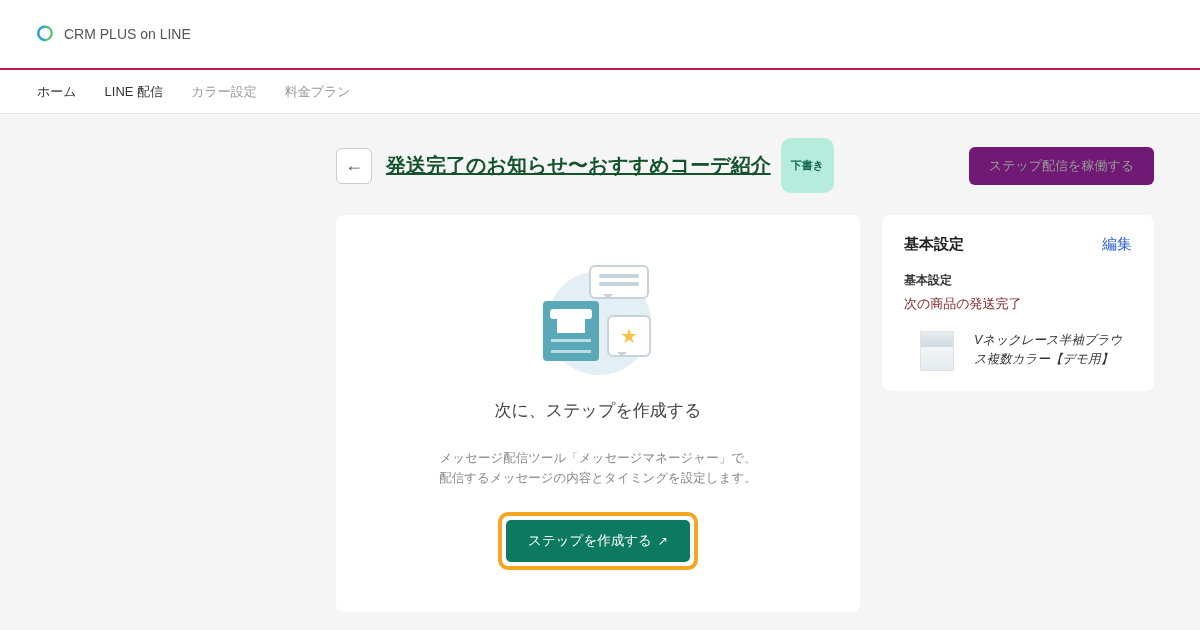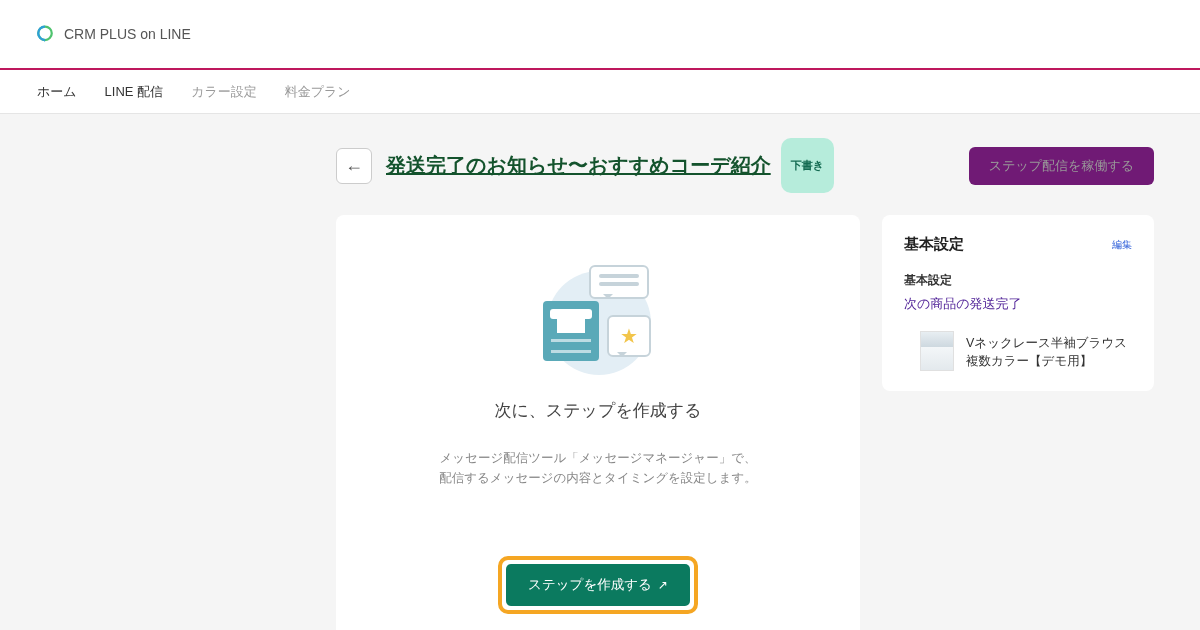--- a/index.html
+++ b/index.html
@@ -222,21 +222,20 @@
       font-size: 12.5px;
       color: #888;
       line-height: 1.6;
       text-align: center;
       margin-bottom: 24px;
     }
     .create-btn-wrap {
       border: 4px solid #f5a623;
       border-radius: 10px;
       padding: 4px;
-      margin-top: 44px;
     }
     .create-btn {
       background: #0b7a5f;
       color: #fff;
       font-size: 13.5px;
       font-weight: 500;
       padding: 12px 22px;
       border: none;
       border-radius: 5px;
       cursor: pointer;
@@ -258,39 +257,40 @@
       align-items: center;
       margin-bottom: 18px;
     }
     .side-title {
       font-size: 15px;
       font-weight: 700;
       color: #222;
     }
     .edit-link {
       color: #2e5fd9;
-      font-size: 10px;
+      font-size: 15px;
       cursor: pointer;
     }
     .trigger-label {
       font-size: 12px;
       font-weight: 700;
       color: #333;
       margin-bottom: 6px;
     }
     .trigger-desc {
       font-size: 13px;
-      color: #4c1d95;
+      color: #7f1d1d;
       margin-bottom: 18px;
     }
     .product-row {
       display: flex;
-      gap: 12px;
-      align-items: flex-end;
+      gap: 20px;
+      align-items: flex-start;
       padding-left: 16px;
+      font-style: italic;
     }
     .product-thumb {
       width: 34px;
       height: 40px;
       background: linear-gradient(180deg,#e8eef2 0%,#cdd8df 40%,#f3f6f8 40%,#e3e9ed 100%);
       border: 1px solid #e0e0e0;
       flex-shrink: 0;
     }
     .product-name {
       font-size: 12.5px;

